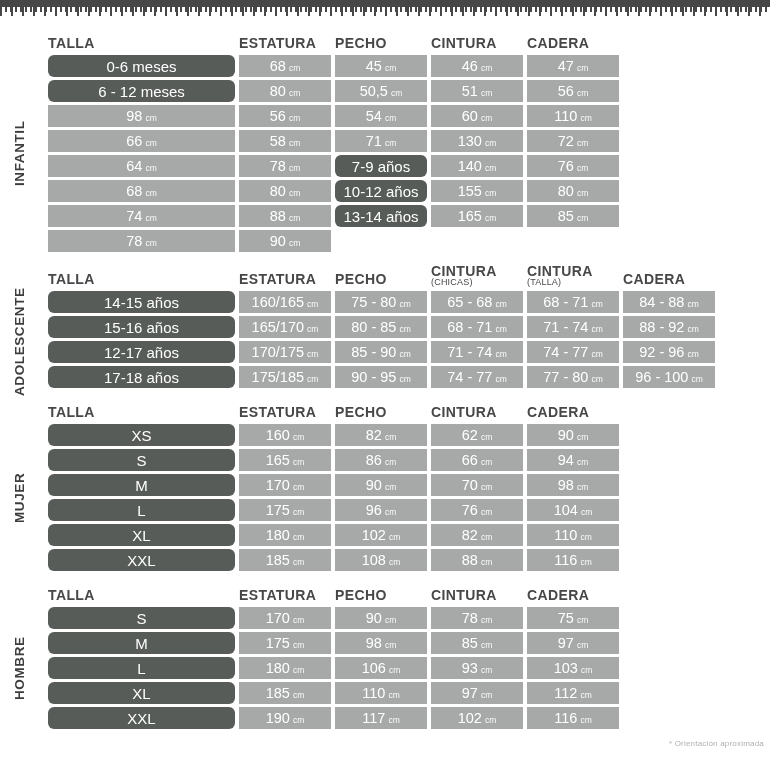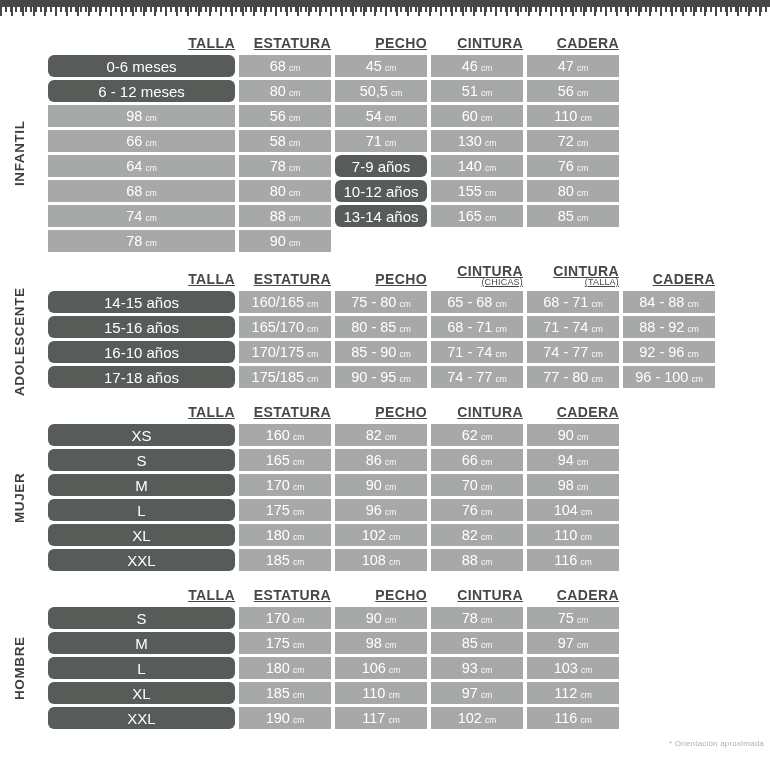--- a/index.html
+++ b/index.html
@@ -41,22 +41,22 @@
   .size-section.has-sub .side-label{top:33px;}
   .grid{
     display:grid;
     column-gap:4px;row-gap:3px;
     grid-auto-rows:minmax(22px,auto);
     width:max-content;
   }
   .grid.cols-5{grid-template-columns:187px repeat(4,92px);}
   .grid.cols-6{grid-template-columns:187px repeat(5,92px);}
   .hcell{
-    display:flex;flex-direction:column;align-items:flex-end;justify-content:flex-end;
-    color:var(--ink);padding-bottom:1px;text-decoration:underline;
+    display:flex;flex-direction:column;align-items:flex-start;justify-content:flex-end;
+    color:var(--ink);padding-bottom:1px;
   }
   .hmain{font-size:14px;letter-spacing:.4px;font-weight:bold;font-stretch:condensed;}
   .hsub{font-size:9px;margin-top:-2px;letter-spacing:.2px;}
   .hsub:empty{display:none;}
   .cell{
     display:flex;align-items:center;justify-content:center;
     height:22px;color:#fff;
   }
   .cell.dark{background:var(--dark);font-size:15px;border-radius:6px;}
   .cell.light{background:var(--light);}
@@ -288,21 +288,21 @@
             <span class="unit">cm</span>
           </div>
           <div class="cell light">
             <span class="num">71 - 74</span>
             <span class="unit">cm</span>
           </div>
           <div class="cell light">
             <span class="num">88 - 92</span>
             <span class="unit">cm</span>
           </div>
-          <div class="cell dark">16-10 años</div>
+          <div class="cell dark">12-17 años</div>
           <div class="cell light">
             <span class="num">170/175</span>
             <span class="unit">cm</span>
           </div>
           <div class="cell light">
             <span class="num">85 - 90</span>
             <span class="unit">cm</span>
           </div>
           <div class="cell light">
             <span class="num">71 - 74</span>

